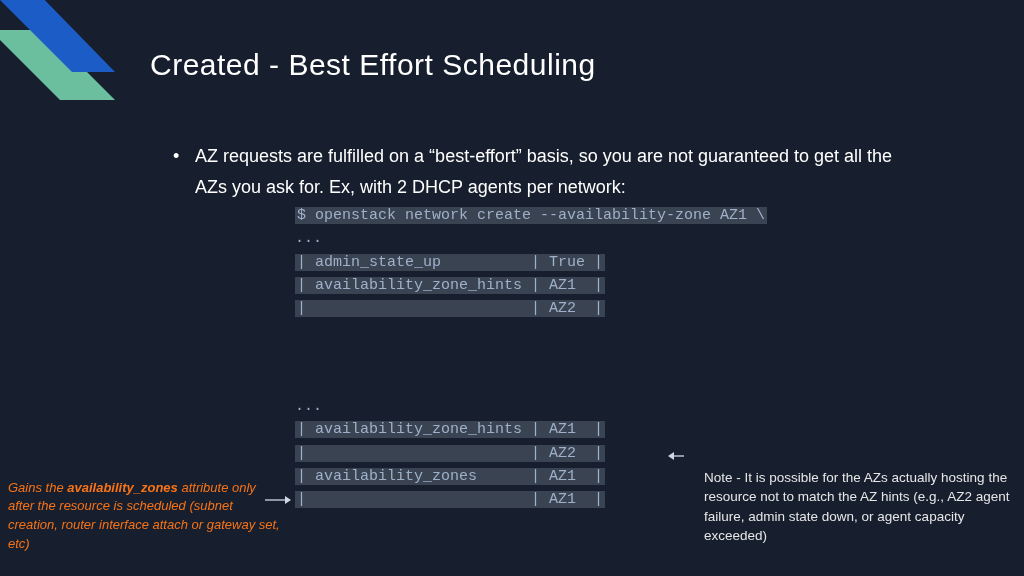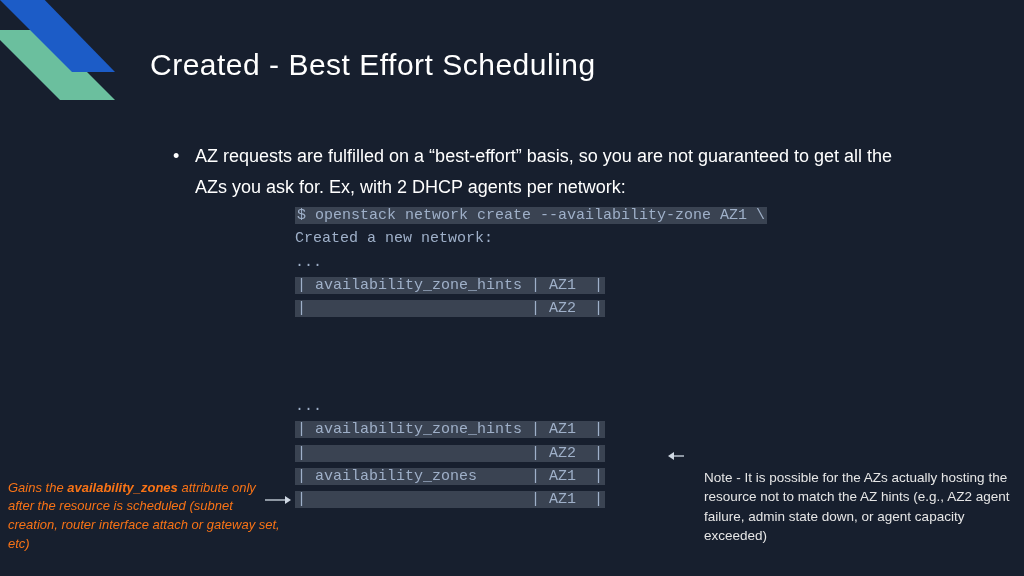--- a/index.html
+++ b/index.html
@@ -88,22 +88,22 @@
     <polygon points="-10,-10 35,-10 115,72 72,72" fill="#1c5cc7"></polygon>
   </svg>
 </div>
 
 <h1 class="title">Created - Best Effort Scheduling</h1>
 
 <div class="bullet">AZ requests are fulfilled on a “best-effort” basis, so you are not guaranteed to get all the AZs you ask for. Ex, with 2 DHCP agents per network:</div>
 
 <div class="code-block code1">
   <div class="row"><span class="hl">$ openstack network create --availability-zone AZ1 \</span></div>
-  <div class="row">Created a new network:</div>
   <div class="row">...</div>
+  <div class="row"><span class="hl">| admin_state_up          | True |</span></div>
   <div class="row"><span class="hl">| availability_zone_hints | AZ1  |</span></div>
   <div class="row"><span class="hl">|                         | AZ2  |</span></div>
 </div>
 
 <div class="code-block code2">
   <div class="row">...</div>
   <div class="row"><span class="hl">| availability_zone_hints | AZ1  |</span></div>
   <div class="row"><span class="hl">|                         | AZ2  |</span></div>
   <div class="row"><span class="hl">| availability_zones      | AZ1  |</span></div>
   <div class="row"><span class="hl">|                         | AZ1  |</span></div>

